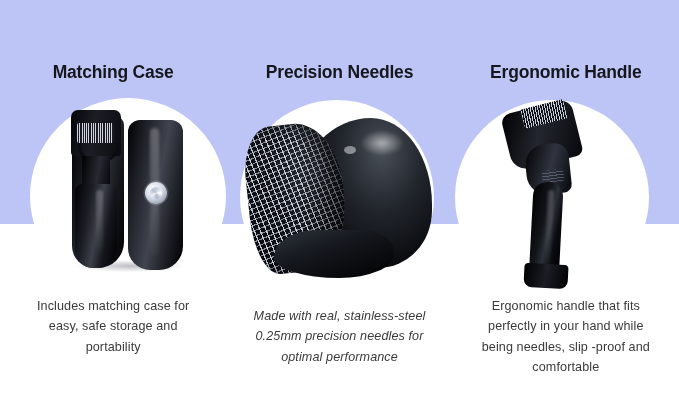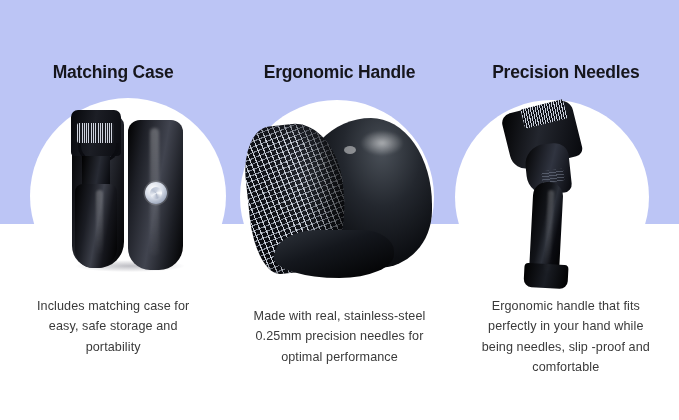--- a/index.html
+++ b/index.html
@@ -88,21 +88,21 @@
   }
   .cap-cell span {
     display: block;
     font-family: "Liberation Sans", sans-serif;
     font-size: 12.6px;
     font-weight: 300;
     line-height: 1.62;
     color: #3a3a3a;
     letter-spacing: 0.1px;
   }
-  .cap-cell.mid span { padding-top: 10px; }
+  .cap-cell.mid span { padding-top: 10px; font-style: italic; }
 
   
   .p1 {
     position: absolute;
     left: 70px;
     top: 110px;
     width: 120px;
     height: 165px;
   }
   .p1 .shadow {
@@ -367,24 +367,24 @@
   <div class="disc disc-2"></div>
   <div class="disc disc-3"></div>
 
   <div class="white-floor"></div>
 
   <div class="headings">
     <div class="head-cell">
       <span>Matching Case</span>
     </div>
     <div class="head-cell">
+      <span>Precision Needles</span>
+    </div>
+    <div class="head-cell">
       <span>Ergonomic Handle</span>
-    </div>
-    <div class="head-cell">
-      <span>Precision Needles</span>
     </div>
   </div>
 
   <div class="p1">
     <div class="shadow"></div>
     <div class="dev"></div>
     <div class="dev-head"></div>
     <div class="dev-roller"></div>
     <div class="dev-fork"></div>
     <div class="dev-neck"></div>

